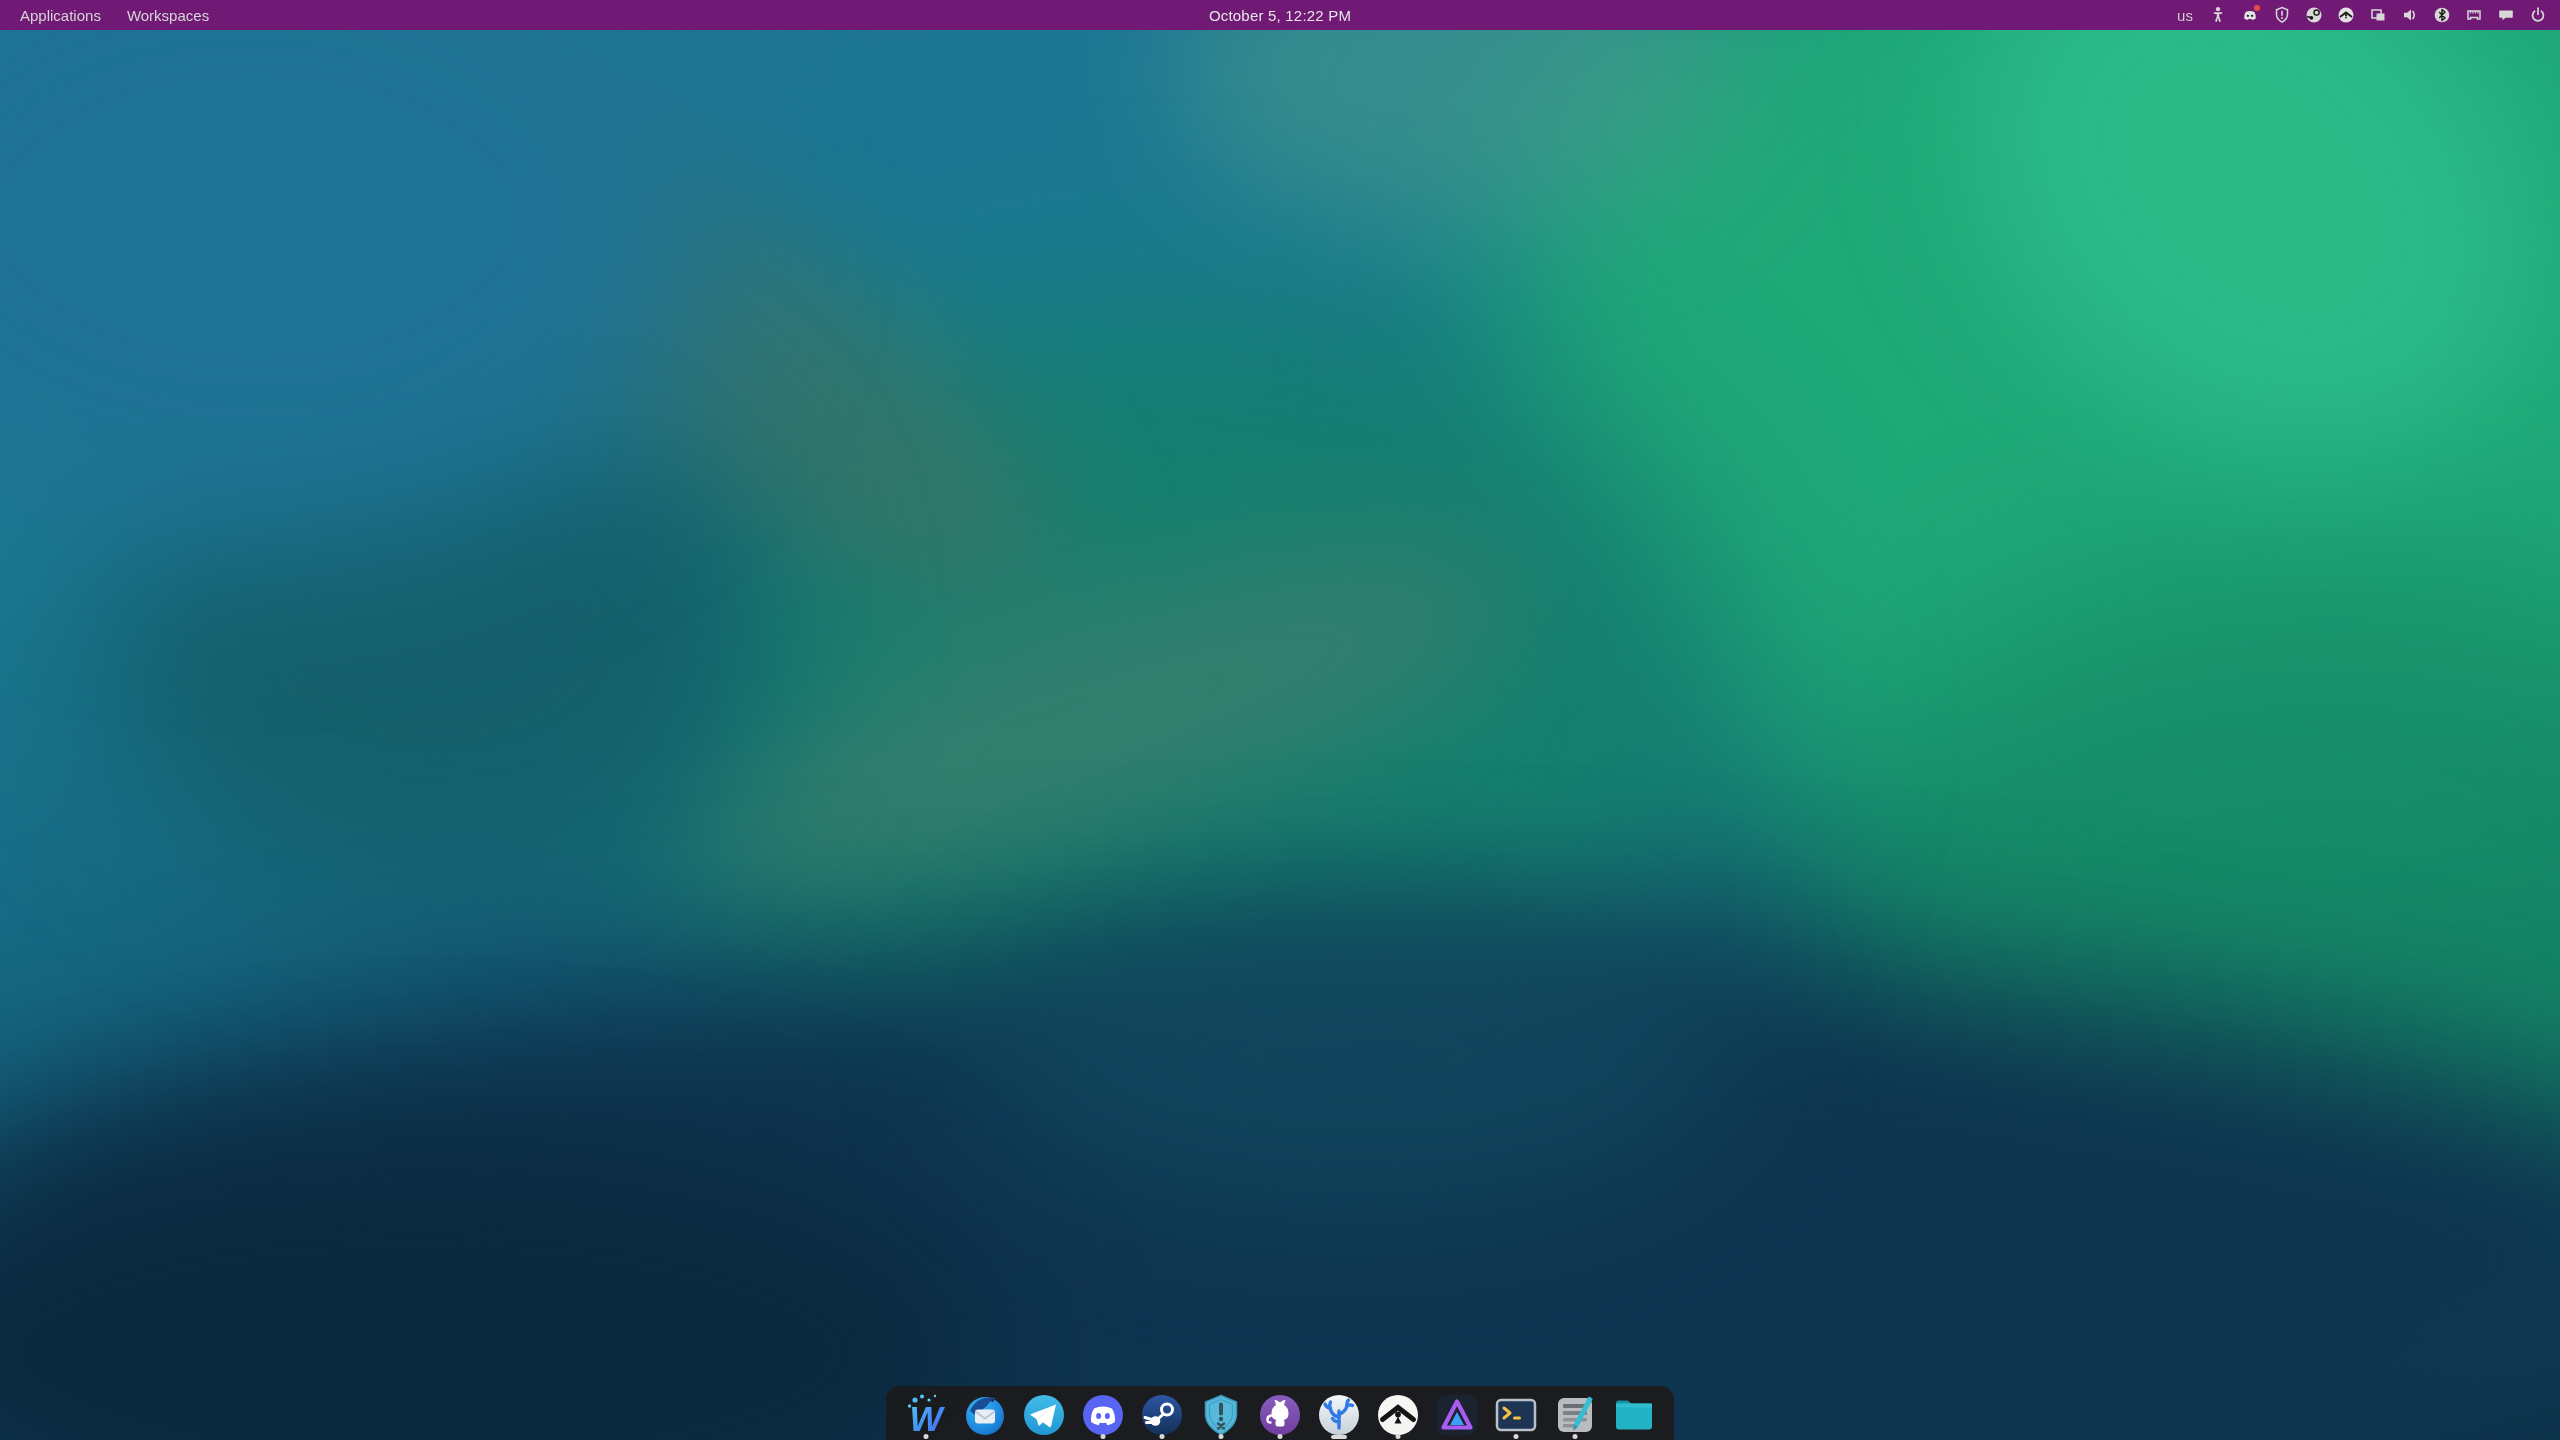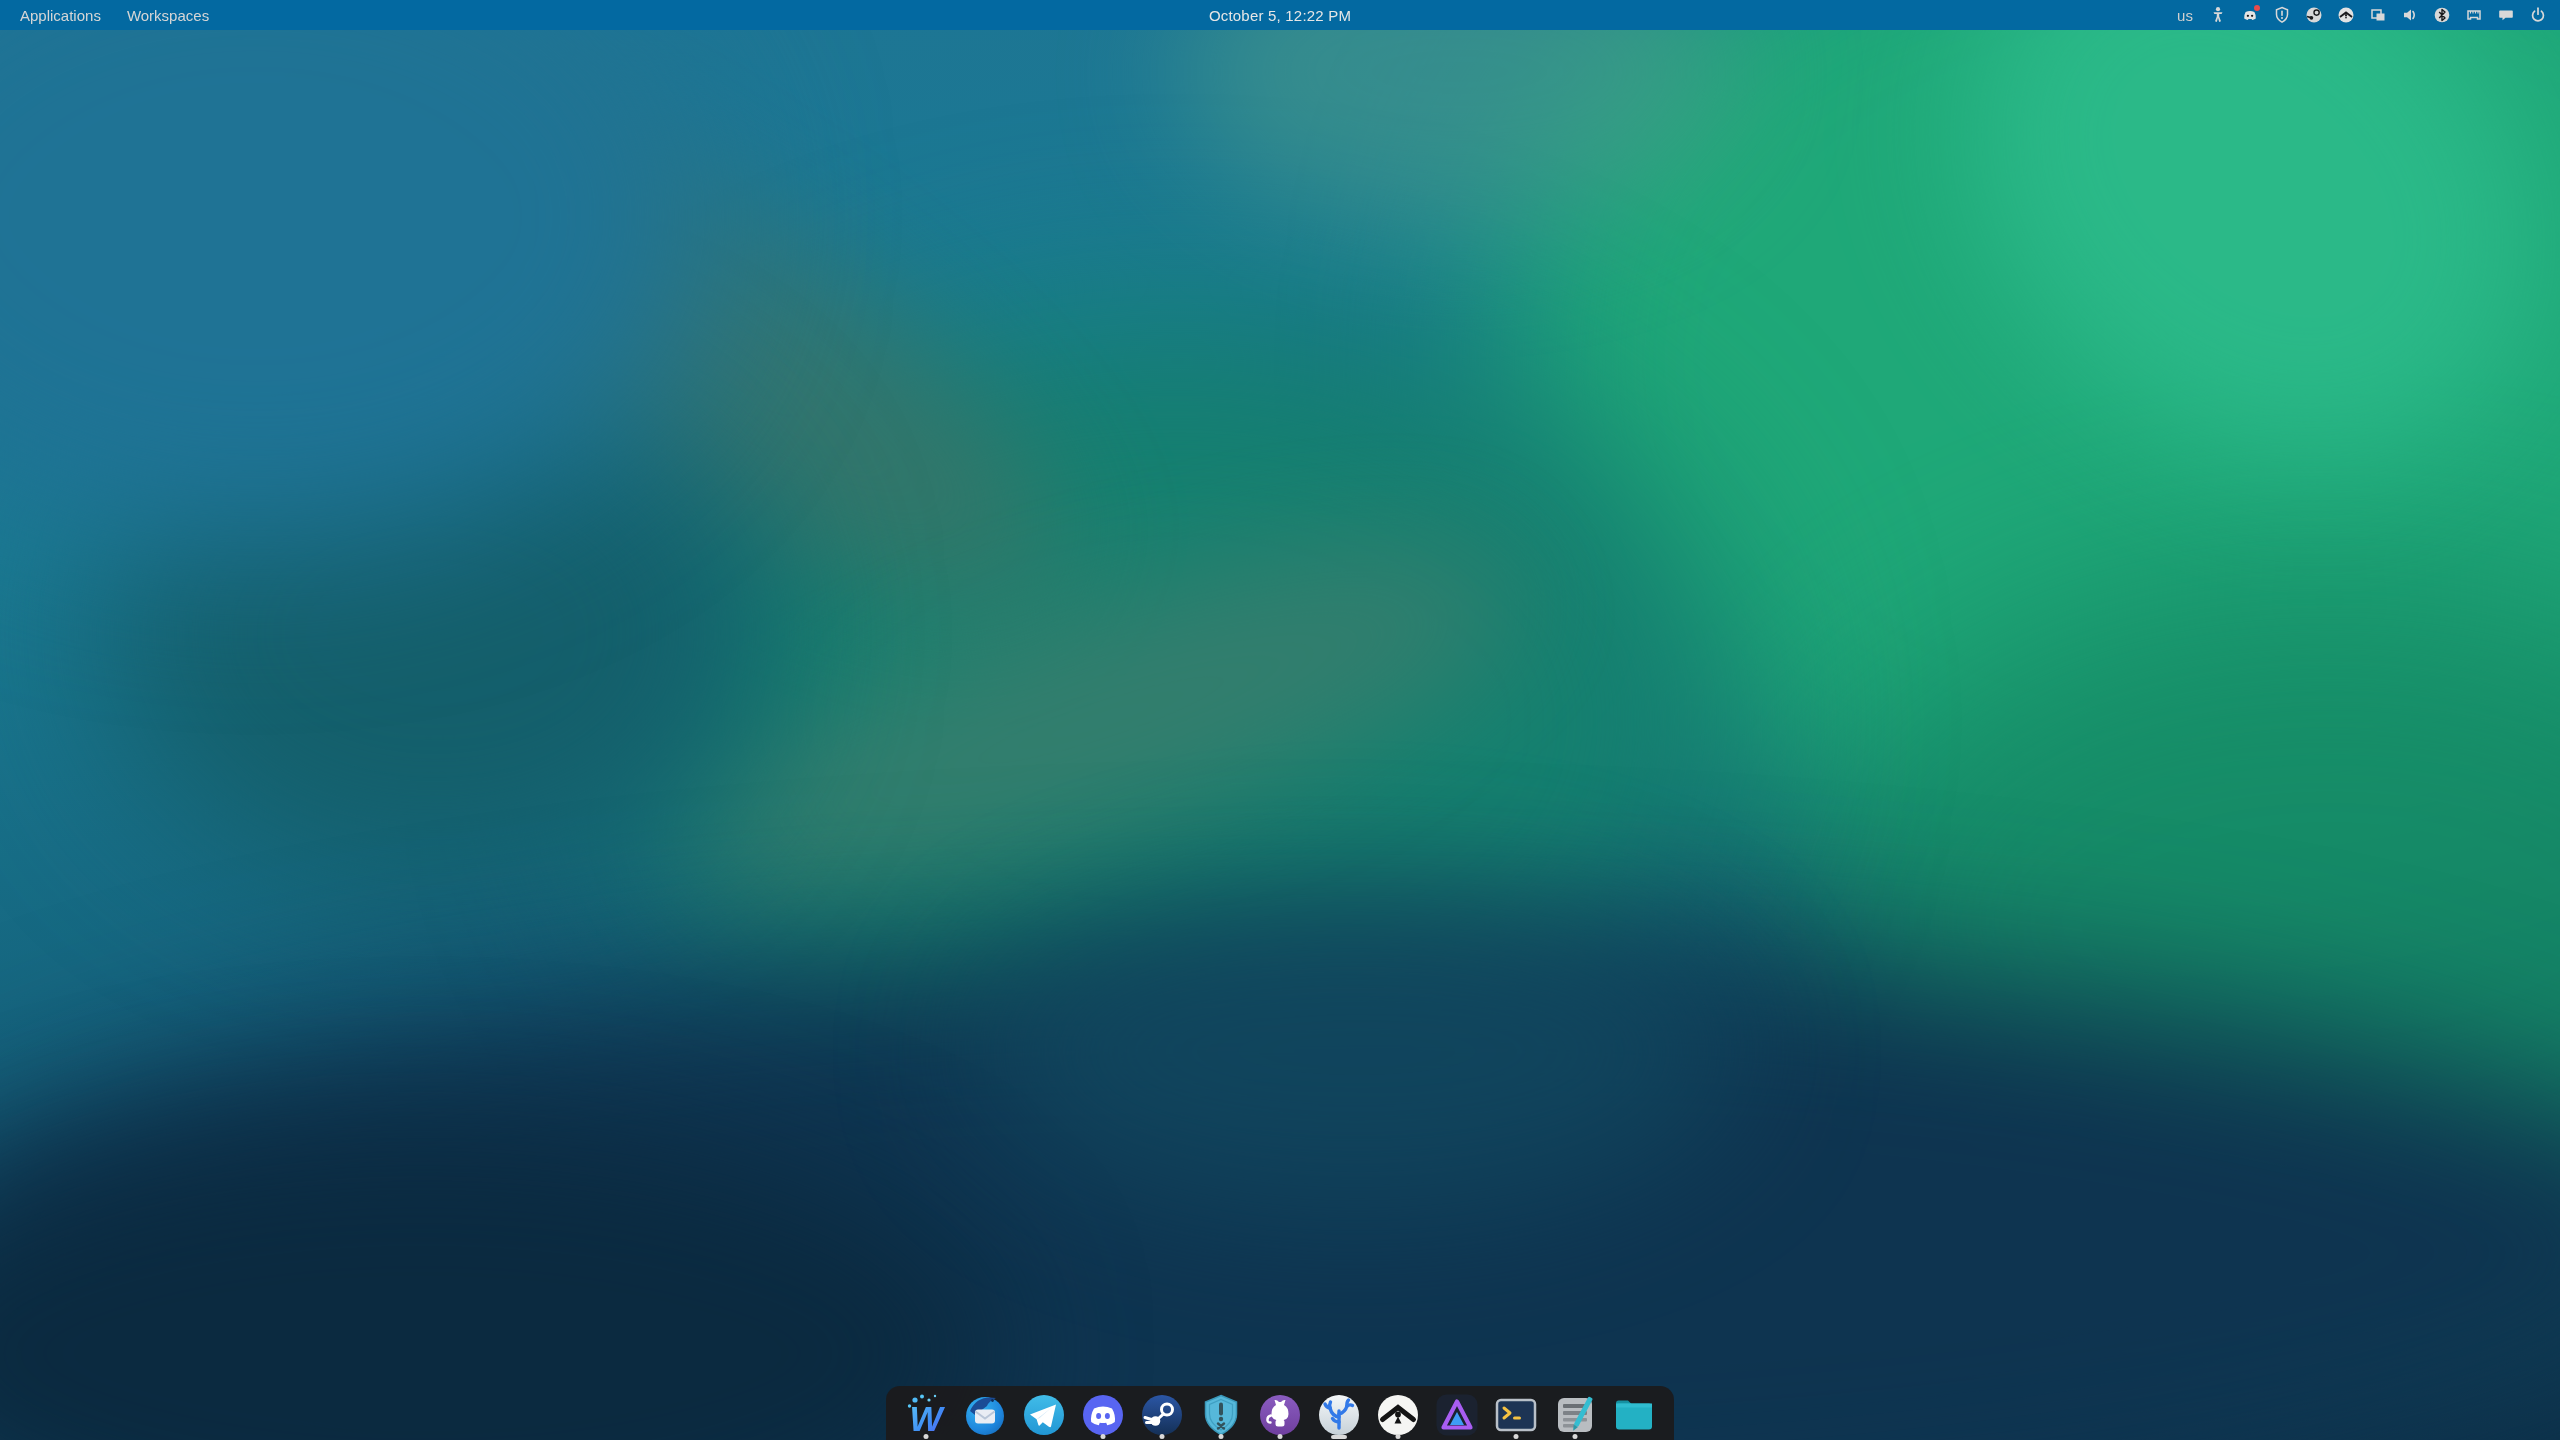--- a/index.html
+++ b/index.html
@@ -28,21 +28,21 @@
   .b7  { left: -4%; top: 66%;  width: 110%; height: 42%; background: #0e3450; filter: blur(80px); }
   .b8  { left: -6%; top: 78%;  width: 45%; height: 32%; background: #0b2a40; filter: blur(70px); }
   .b9  { left: 76%; top: -4%;  width: 24%; height: 34%; background: #2fbf8e; filter: blur(65px); transform: rotate(40deg); opacity: .75; }
   .b10 { left: 46%; top: -6%;  width: 22%; height: 22%; background: #4b9e8a; filter: blur(60px); opacity: .55; }
   .b11 { left: -8%; top: -8%;  width: 36%; height: 46%; background: #1f7395; filter: blur(80px); }
   .b12 { left: 38%; top: 62%;  width: 30%; height: 22%; background: #11475f; filter: blur(70px); opacity: .85; }
 
   
   .topbar {
     position: absolute; top: 0; left: 0; right: 0; height: 30px;
-    background: #0369a1;
+    background: #701a75;
     display: flex; align-items: center;
     z-index: 10;
     color: #d6d6d6;
     font-size: 15px;
   }
   .menus { display: flex; align-items: center; padding-left: 10px; gap: 6px; }
   .menu-item {
     background: none; border: 0; color: #d6d6d6;
     font: inherit; padding: 4px 10px; cursor: default;
   }

